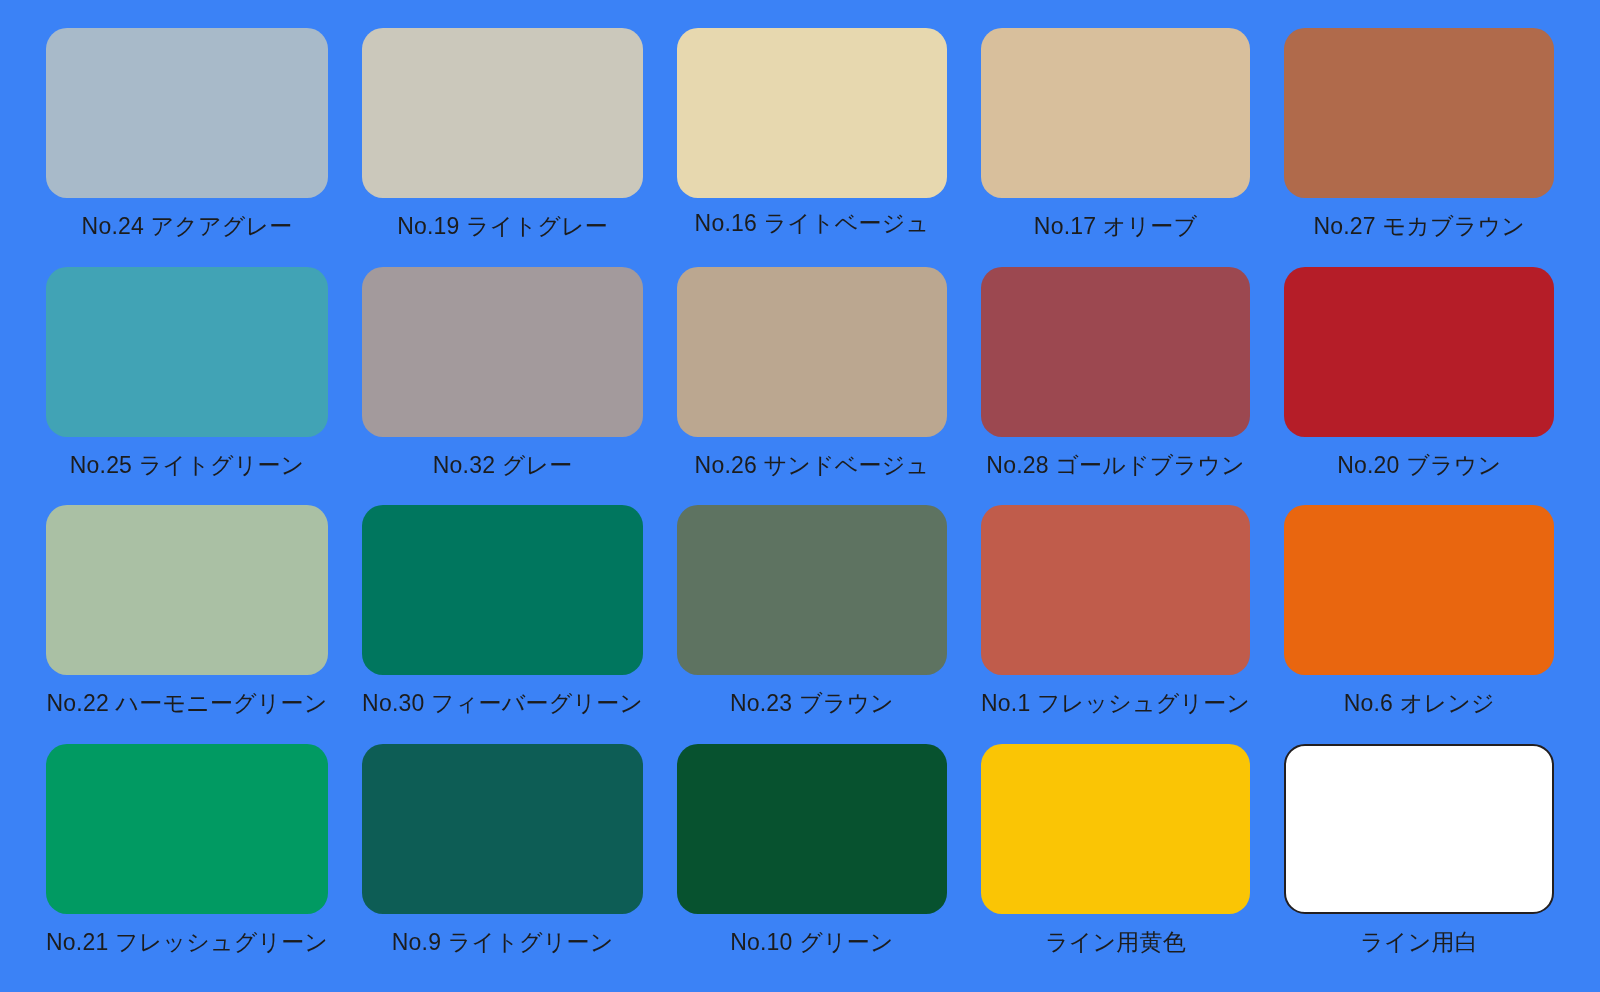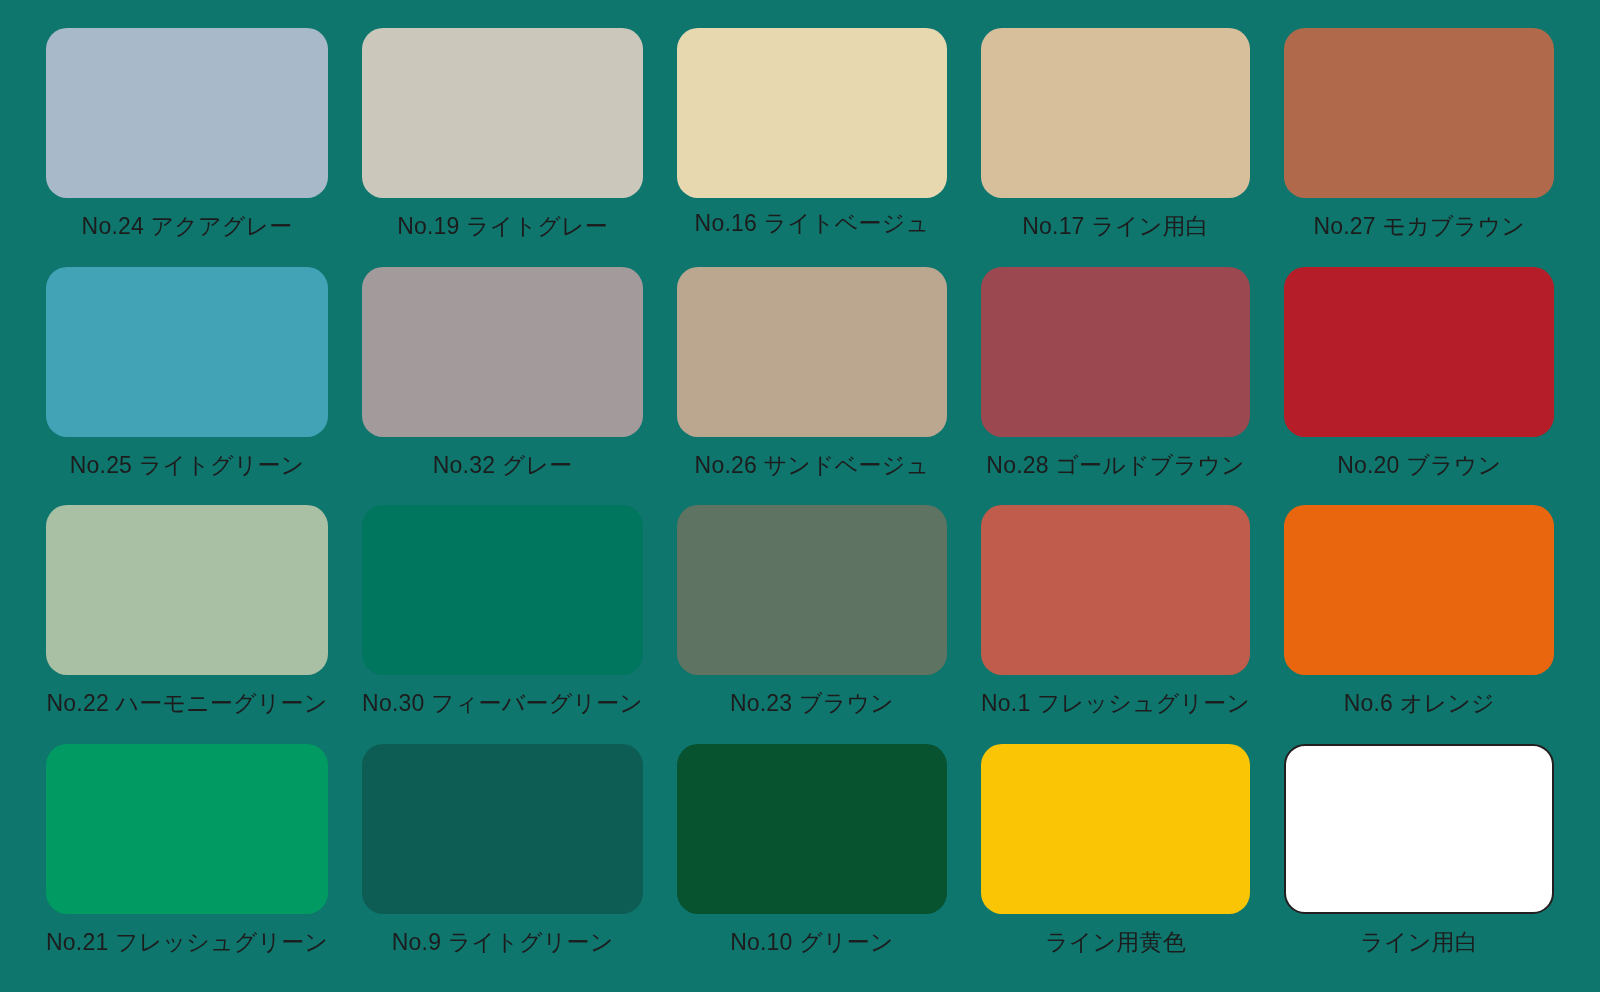--- a/index.html
+++ b/index.html
@@ -54,36 +54,36 @@
     color: #1c1c1c;
     letter-spacing: 0.2px;
     white-space: nowrap;
     text-align: center;
     font-weight: 400;
   }
 </style>
 </head>
 <body>
 
-<div id="swatch-chart" style="background: #0f766e; grid-template-columns: repeat(5, 1fr); grid-template-rows: repeat(4, 1fr);">
+<div id="swatch-chart" style="background: #3b82f6; grid-template-columns: repeat(5, 1fr); grid-template-rows: repeat(4, 1fr);">
     <div class="swatch-cell">
       <div class="swatch-chip" style="background: rgb(168, 186, 201);"></div>
       <div class="swatch-label" style="color: rgb(28, 28, 28);">No.24  アクアグレー</div>
     </div>
     <div class="swatch-cell">
       <div class="swatch-chip" style="background: rgb(203, 200, 187);"></div>
       <div class="swatch-label" style="color: rgb(28, 28, 28);">No.19  ライトグレー</div>
     </div>
     <div class="swatch-cell">
       <div class="swatch-chip" style="background: rgb(231, 216, 175);"></div>
       <div class="swatch-label" style="color: rgb(28, 28, 28); margin-top: 12px;">No.16  ライトベージュ</div>
     </div>
     <div class="swatch-cell">
       <div class="swatch-chip" style="background: rgb(216, 191, 156);"></div>
-      <div class="swatch-label" style="color: rgb(28, 28, 28);">No.17  ライン用白</div>
+      <div class="swatch-label" style="color: rgb(28, 28, 28);">No.17  オリーブ</div>
     </div>
     <div class="swatch-cell">
       <div class="swatch-chip" style="background: rgb(176, 106, 75);"></div>
       <div class="swatch-label" style="color: rgb(28, 28, 28);">No.27  モカブラウン</div>
     </div>
     <div class="swatch-cell">
       <div class="swatch-chip" style="background: rgb(65, 163, 181);"></div>
       <div class="swatch-label" style="color: rgb(28, 28, 28);">No.25  ライトグリーン</div>
     </div>
     <div class="swatch-cell">

